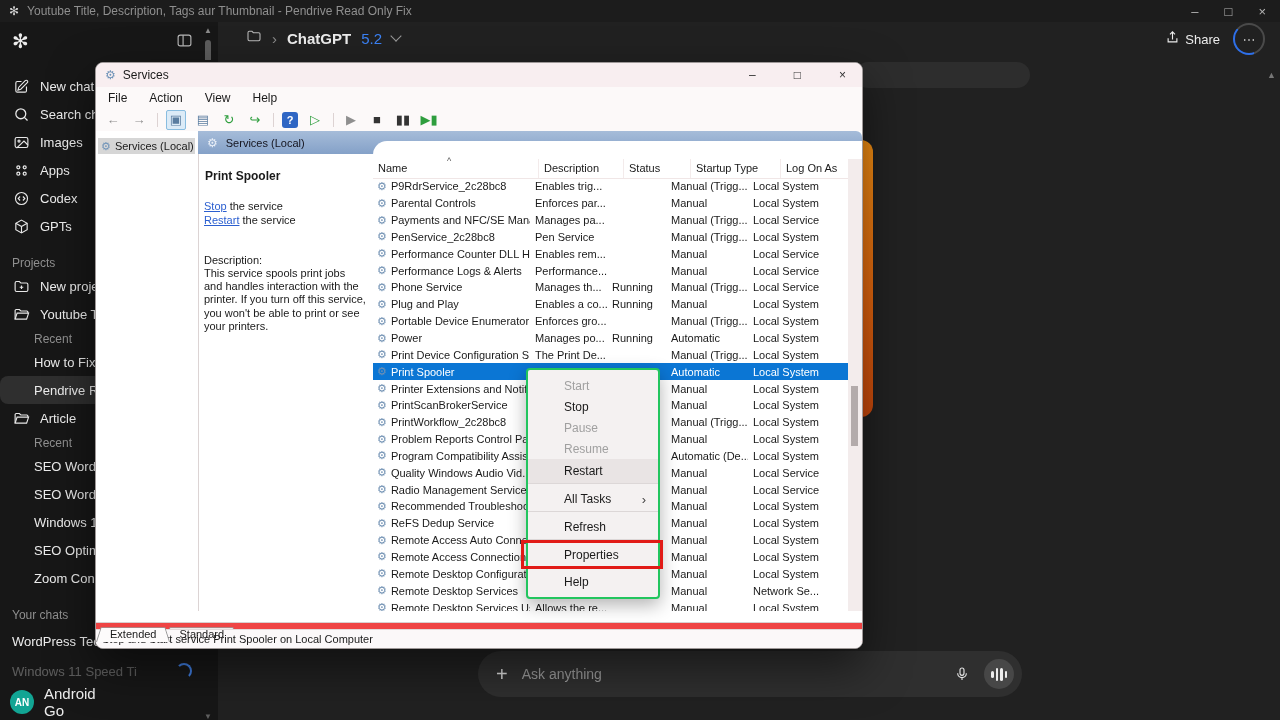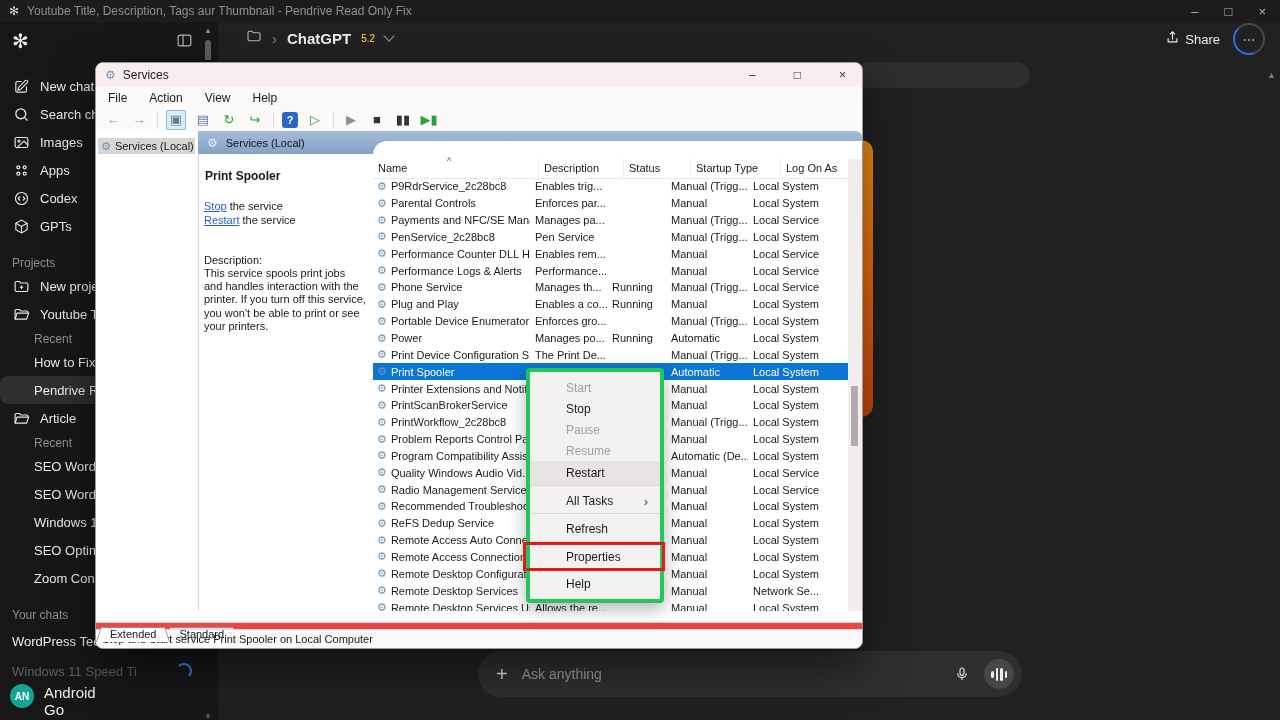--- a/index.html
+++ b/index.html
@@ -16,21 +16,21 @@
   .appbar{position:absolute;left:0;top:22px;width:1280px;height:38px;background:#212121;}
   .appbar-side{position:absolute;left:0;top:0;width:218px;height:38px;background:#171717;}
   .cg-logo{position:absolute;left:12px;top:7px;color:#ececec;font-size:20px;}
   .panel-toggle{position:absolute;left:176px;top:10px;color:#b9b9b9;}
   .app-scroll{position:absolute;left:203px;top:2px;width:10px;height:110px;}
   .app-scroll .up{color:#8a8a8a;font-size:8px;position:absolute;top:2px;left:1px;}
   .app-scroll .thumb{position:absolute;top:16px;left:2px;width:6px;height:66px;background:#5d5d5d;border-radius:3px;}
   .crumb{position:absolute;left:246px;top:6px;display:flex;align-items:center;gap:10px;color:#b9b9b9;}
   .crumb .sep{color:#8a8a8a;font-size:15px;}
   .crumb .app{color:#ececec;font-size:15px;font-weight:600;}
-  .crumb .ver{color:#fde047;font-size:10px;}
+  .crumb .ver{color:#3b82f6;font-size:15px;}
   .chev{width:7px;height:7px;border-right:1.6px solid #9a9a9a;border-bottom:1.6px solid #9a9a9a;
         transform:rotate(45deg);margin-top:-4px;}
   .share{position:absolute;right:60px;top:8px;display:flex;align-items:center;gap:5px;color:#ececec;font-size:13px;}
   .avatar-ring{position:absolute;right:18px;top:4px;width:26px;height:26px;border-radius:50%;}
   .avatar-ring::before{content:'';position:absolute;inset:-3px;border-radius:50%;
     background:conic-gradient(from 160deg,#2e6fe8 0 150deg,#4a4a4a 150deg 360deg);}
   .avatar-ring::after{content:'';position:absolute;inset:-1px;border-radius:50%;background:#212121;}
   .avatar-ring .dots{position:absolute;inset:0;display:flex;align-items:center;justify-content:center;
     color:#d7d7d7;font-size:13px;z-index:2;}
 
@@ -43,21 +43,21 @@
   .sb-icon svg{width:17px;height:17px;}
   .t-section{height:18px;margin-top:14px;color:#8f8f8f;font-size:12px;}
   .t-subheader{height:18px;margin-top:2px;padding-left:34px;color:#8f8f8f;font-size:12px;}
   .t-recent{padding-left:34px;}
   .t-chat{height:26px;margin-top:4px;font-size:13px;}
   .sb-item.active{background:#2f2f2f;border-radius:8px;margin-right:10px;}
   .sb-item.faded .sb-label{opacity:.32;}
   .sb-spin{display:none;}
   .sb-item.spinner .sb-spin{display:block;width:12px;height:12px;margin-left:auto;margin-right:16px;
     border-radius:50%;border:2px solid transparent;border-top-color:#3f7de0;border-right-color:#3f7de0;}
-  .profile{position:absolute;left:0;top:624px;width:218px;height:36px;display:flex;gap:10px;padding-left:10px;}
+  .profile{position:absolute;left:0;top:624px;width:218px;height:36px;display:flex;align-items:center;gap:10px;padding-left:10px;}
   .pf-avatar{width:24px;height:24px;border-radius:50%;background:#12a594;color:#fff;font-size:10px;
     display:flex;align-items:center;justify-content:center;font-weight:700;}
   .pf-name{font-size:15px;color:#ececec;line-height:1.15;}
   .side-down{position:absolute;left:204px;top:652px;color:#5f5f5f;font-size:8px;}
 
   
   .user-bubble{position:absolute;left:855px;top:62px;width:175px;height:26px;border-radius:14px;background:#2d2d2d;}
   .orange-strip{position:absolute;left:854px;top:140px;width:19px;height:277px;border-radius:0 12px 12px 0;
     background:linear-gradient(180deg,#f08d12 0%,#e2660e 55%,#c9480c 100%);}
   .edge-up{position:absolute;right:4px;top:70px;color:#777;font-size:9px;}
@@ -126,21 +126,21 @@
     display:flex;align-items:flex-end;}
   .tab{position:relative;height:17px;padding:0 14px;font-size:11px;display:flex;align-items:center;margin-right:-5px;}
   .tab::before{content:'';position:absolute;inset:0;border:1px solid #9a9a9a;border-bottom:none;background:#f0eaea;
     transform:perspective(8px) rotateX(4deg);transform-origin:bottom;}
   .tab.active::before{background:#fdfbfb;z-index:2;}
   .tab span{position:relative;z-index:3;}
   .statusbar{position:absolute;left:0;right:0;bottom:0;height:18px;background:#fbf8f9;border-top:1px solid #e2dada;
     border-radius:0 0 7px 7px;display:flex;align-items:center;padding-left:6px;font-size:11px;}
 
   
-  .ctx{position:absolute;left:526px;top:368px;width:130px;z-index:60;background:#f4f1f1;border:4px solid #22c55e;
+  .ctx{position:absolute;left:526px;top:368px;width:130px;z-index:60;background:#f4f1f1;border:2px solid #22c55e;
     border-radius:4px;box-shadow:0 6px 18px rgba(0,0,0,.3);padding:5px 0;font-size:12px;color:#1a1a1a;}
   .cm-item{position:relative;height:21px;display:flex;align-items:center;padding-left:36px;}
   .cm-item.disabled{color:#a0a0a0;}
   .cm-item.hover{background:#e9e4e4;}
   .cm-item.divider{border-bottom:1px solid #dcd7d7;margin-bottom:3px;padding-bottom:0;height:24px;}
   .cm-arrow{position:absolute;right:12px;color:#444;font-size:13px;}
   .cm-item.redbox::after{content:'';position:absolute;left:-7px;right:-5px;top:-3px;bottom:-2px;
     border:3px solid #e11b17;pointer-events:none;}
 </style>
 </head>

